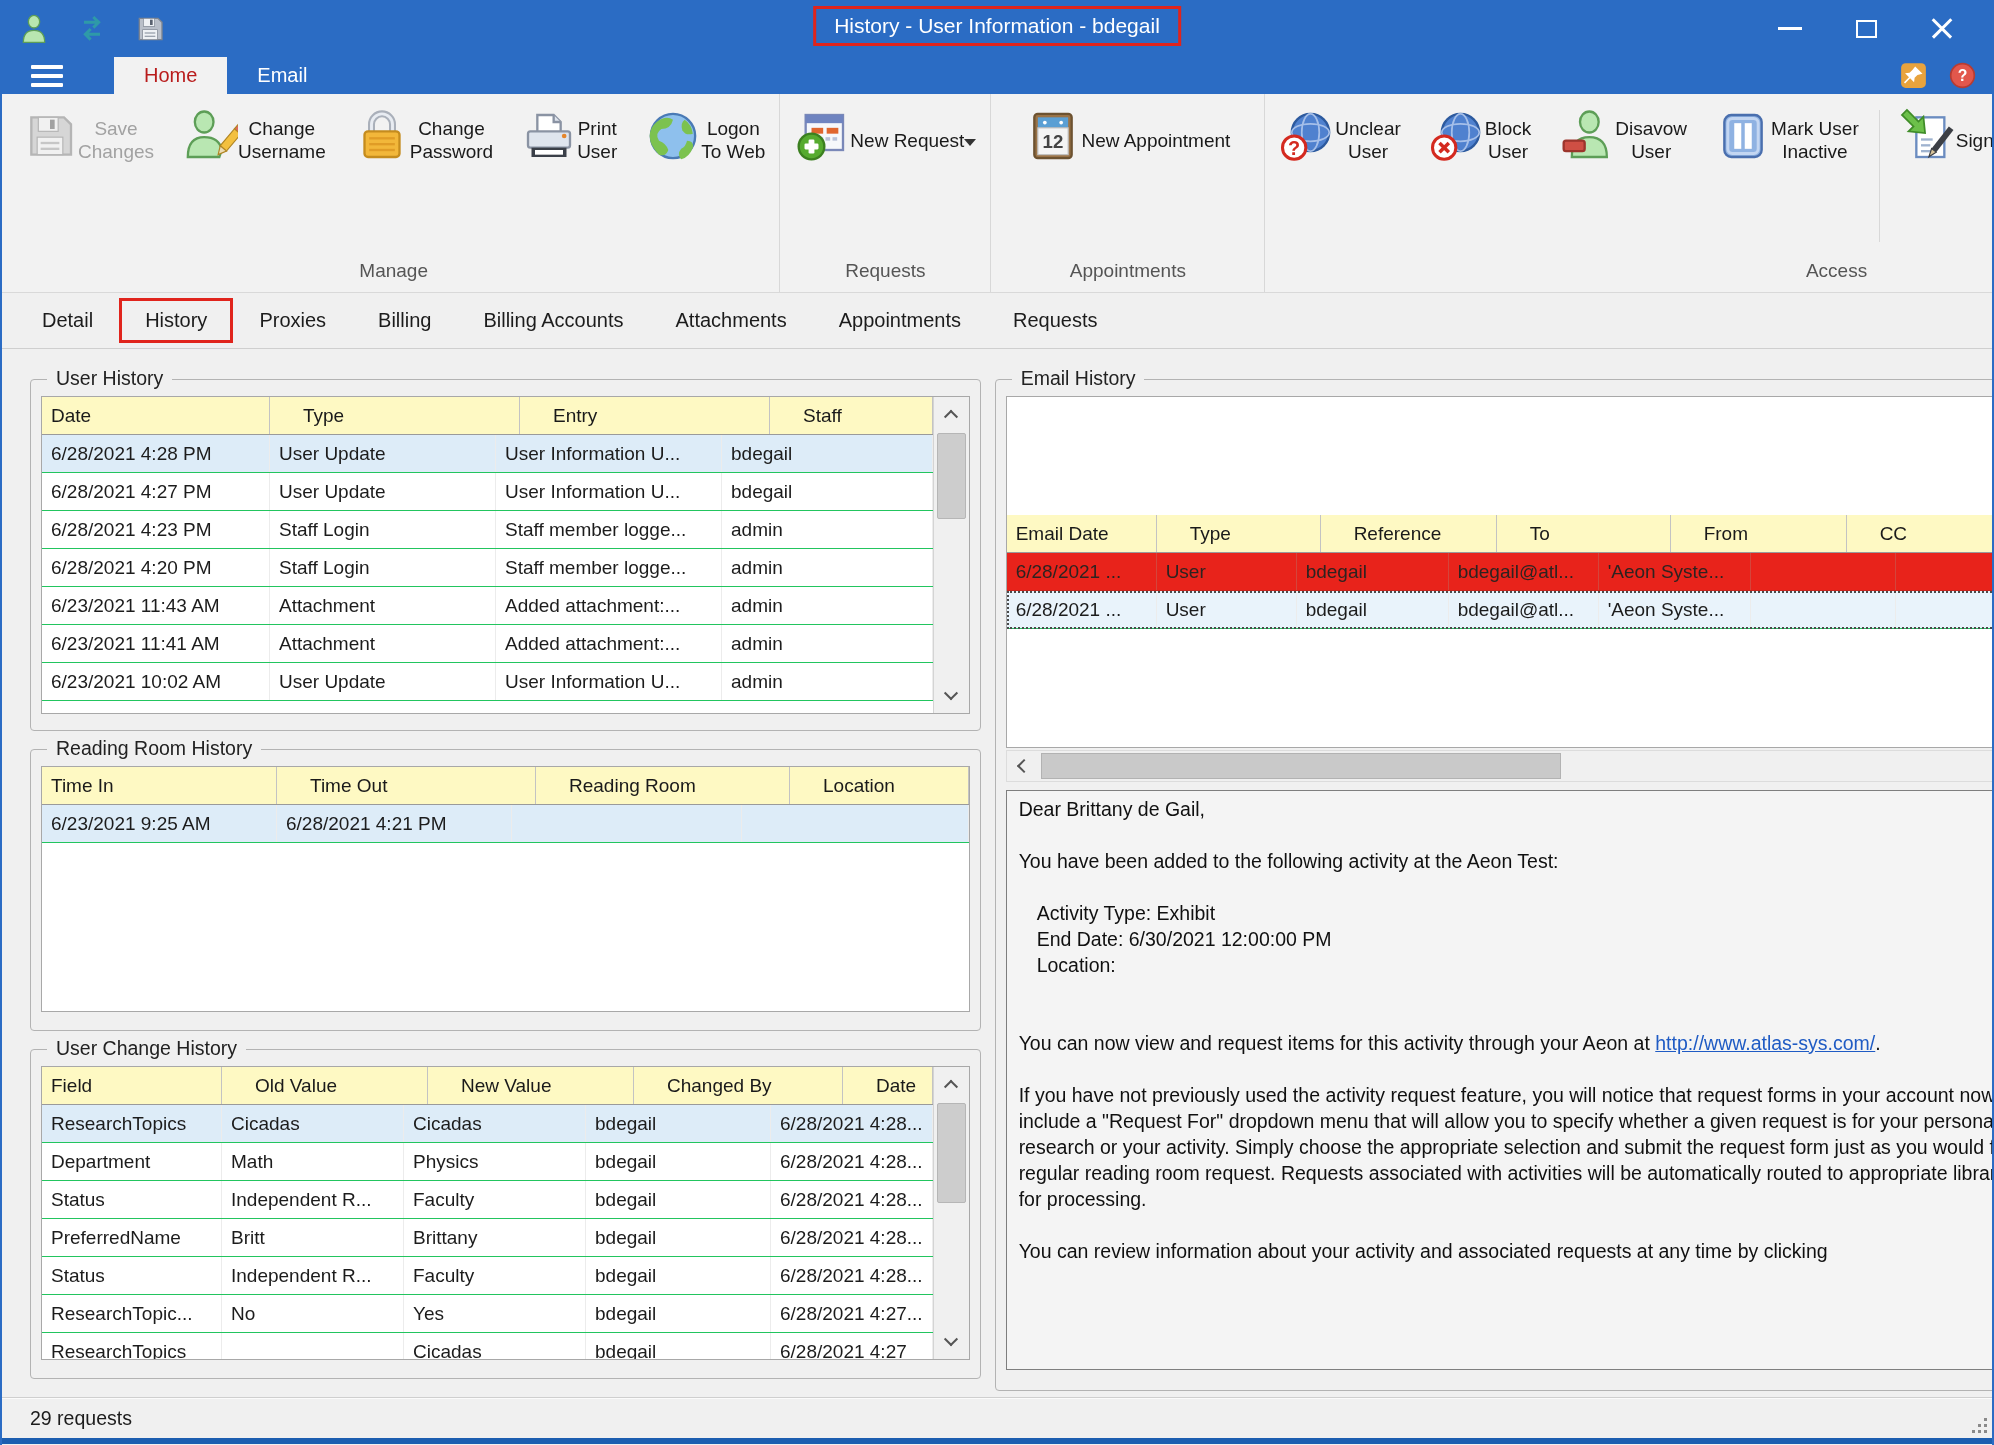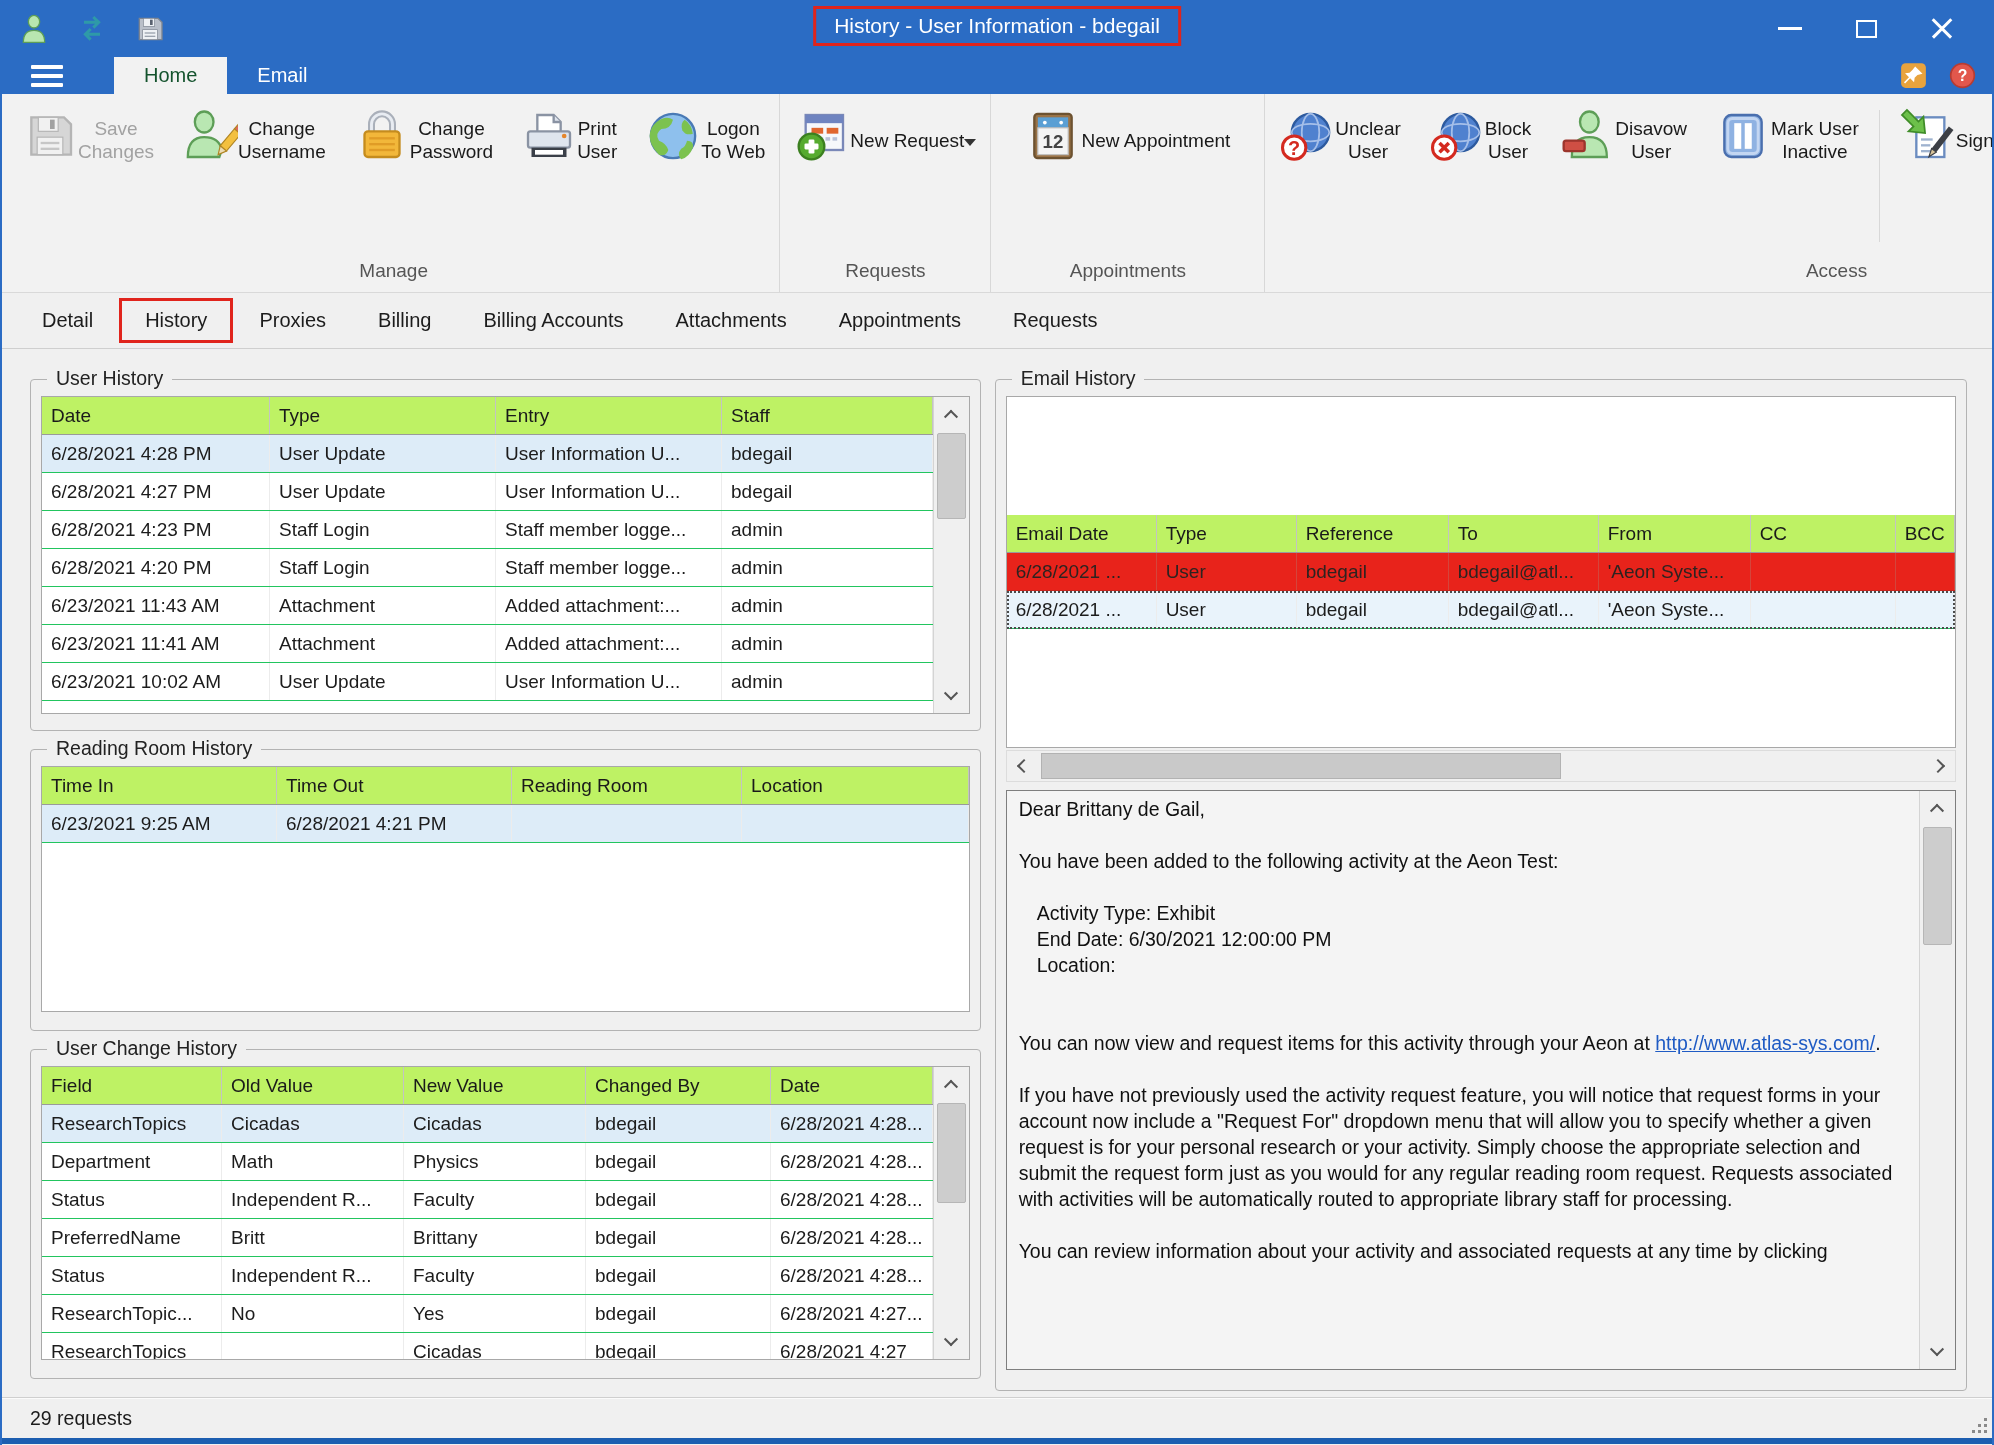--- a/index.html
+++ b/index.html
@@ -25,21 +25,21 @@
   .min-glyph { width:24px; height:3px; background:#fff; }
   .max-glyph { width:21px; height:18px; border:2px solid #fff; }
   .close-glyph { width:22px; height:22px; position:relative; }
   .close-glyph:before,.close-glyph:after { content:""; position:absolute; left:-2px; top:9px; width:26px; height:2.6px; background:#fff; }
   .close-glyph:before { transform:rotate(45deg); } .close-glyph:after { transform:rotate(-45deg); }
   
   .tabrow { height:37px; background:#2b6cc4; display:flex; align-items:flex-end; position:relative; }
   .hamburger { width:90px; height:37px; display:flex; flex-direction:column; justify-content:center; align-items:center; gap:5px; }
   .hamburger i { width:32px; height:4px; background:#fff; border-radius:1px; }
   .rtab { height:37px; padding:0 30px; display:flex; align-items:center; font-size:20px; color:#fff; }
-  .rtab.sel { background:#f2f2f2; color:#14532d; margin-left:22px; }
+  .rtab.sel { background:#f2f2f2; color:#b91c1c; margin-left:22px; }
   .tabrow-right { position:absolute; right:16px; top:5px; display:flex; gap:22px; }
   .tr-icon { width:27px; height:27px; } .tr-icon svg{ width:100%; height:100%; }
   
   .ribbon { background:#f2f2f2; border-bottom:1px solid #d9d9d9; display:flex; height:199px; padding-left:6px; }
   .rgroup { display:flex; flex-direction:column; border-right:1px solid #d8d8d8; }
   .rbtns { display:flex; flex:1; align-items:flex-start; padding-top:10px; }
   .rglabel { height:36px; text-align:center; color:#555; font-size:19px; padding-top:4px; }
   .rbtn { min-width:96px; padding:4px 14px; display:flex; flex-direction:row; align-items:center; cursor:default; }
   .ricon { width:56px; height:56px; margin-bottom:8px; }
   .ricon svg { width:100%; height:100%; }
@@ -62,21 +62,21 @@
   .gb-uh { margin-top:30px; height:352px; }
   .gb-rr { margin-top:18px; height:282px; }
   .gb-uch { margin-top:18px; height:330px; }
   .gb-email { margin-top:30px; height:1012px; }
   .grid-shell { display:flex; border:1px solid #a8a8a8; background:#fff; overflow:hidden; }
   .grid { flex:1; overflow:hidden; background:#fff; }
   .gs-uh { height:318px; }
   .gs-rr { height:246px; }
   .gs-uch { height:294px; }
   .gs-email { height:352px;align-items:center; }
-  .g-header { display:flex; background:#bef264; border-bottom:1px solid #9a9a9a; height:38px; }
+  .g-header { display:flex; background:#fef9c3; border-bottom:1px solid #9a9a9a; height:38px;gap:24px; }
   .g-hcell { font-size:19px; color:#1a1a1a; padding:0 9px; display:flex; align-items:center; border-right:1px solid #c3c3c3; overflow:hidden; white-space:nowrap; }
   .g-row { display:flex; height:38px; background:#fff; border-bottom:1px solid #22c55e; }
   .g-cell { font-size:19px; color:#1c1c1c; padding:0 9px; display:flex; align-items:center; border-right:1px solid #ececec; overflow:hidden; white-space:nowrap; }
   .g-row.sel { background:#ddecf8; }
   .g-row.red { background:#e8231b; border-bottom-color:#c8241d; }
   .g-row.red .g-cell { color:#2e2320; border-right-color:#d4453c; }
   .g-row.focus { background:#e9f3fb; outline:2px dotted #4a4a4a; outline-offset:-2px; }
   
   .vscroll { width:36px; background:#f0f0f0; border-left:1px solid #d4d4d4; display:flex; flex-direction:column; }
   .sb-btn { height:34px; display:flex; align-items:center; justify-content:center; background:#f0f0f0; }

